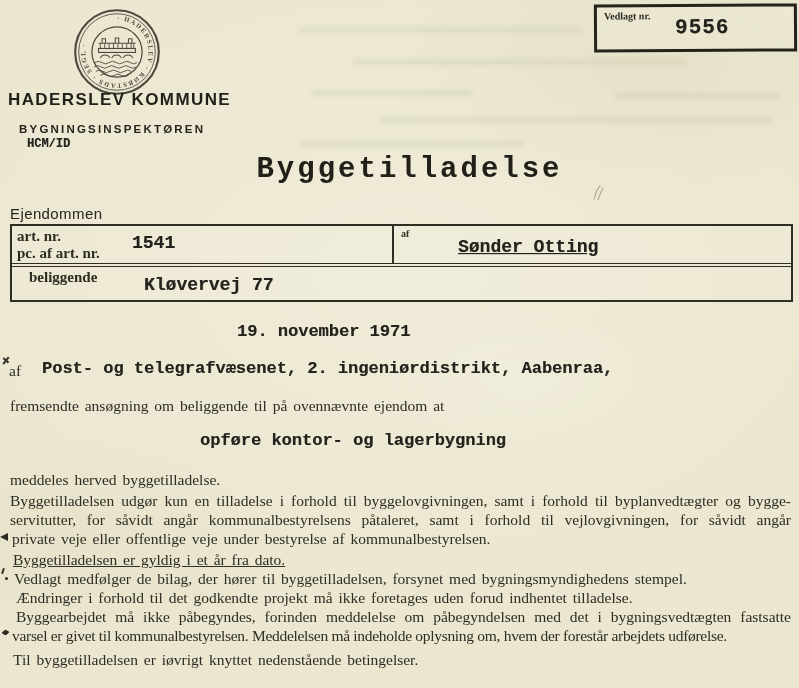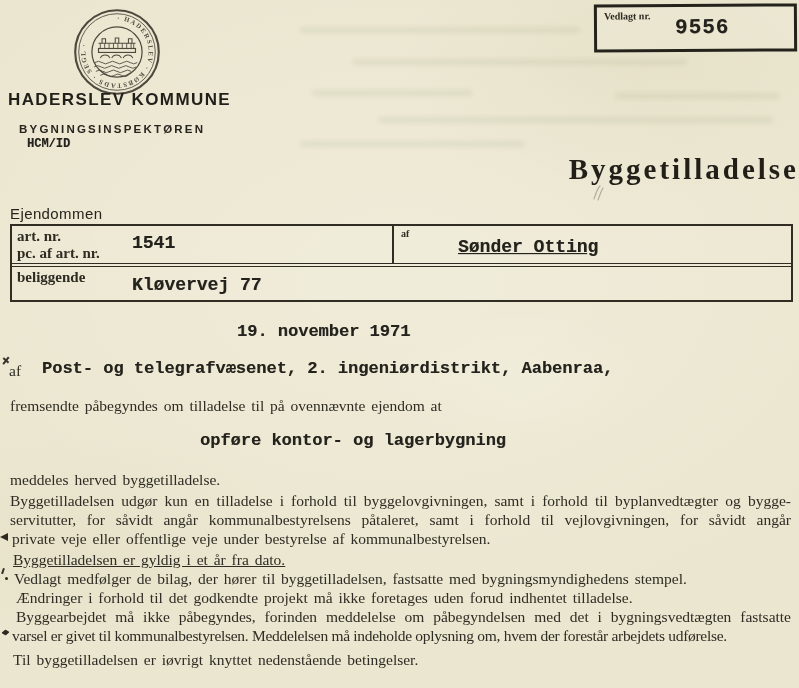--- a/index.html
+++ b/index.html
@@ -32,27 +32,27 @@
   .muni{font-size:17px; font-weight:600; letter-spacing:1.4px; color:#211f19;}
   .dept{font-size:11.5px; font-weight:bold; letter-spacing:2.2px; color:#26241d;}
   .ref{font-size:12px;}
 
   
   .casebox{left:594px; top:4px; width:197px; height:42px; border:3px solid #24221b; transform:rotate(-0.35deg); background:rgba(255,255,250,0.12);}
   .caselabel{left:7px; top:3px; font-size:10px; font-weight:bold; color:#2a2820;}
   .casenum{left:78px; top:9px; font-size:21px; letter-spacing:1px;}
 
   
-  .doctitle{left:20px; right:0; top:153px; text-align:right; font-size:29px; font-weight:bold; letter-spacing:3px; color:#211f18; font-family:Liberation Serif, serif;}
+  .doctitle{left:20px; right:0; top:153px; text-align:center; font-size:29px; font-weight:bold; letter-spacing:3px; color:#211f18; font-family:Liberation Mono, monospace;}
 
   
   .sectionhead{left:10px; top:205px; font-size:15px; letter-spacing:0.4px; color:#26241d; font-weight:500;}
   .ptable{left:10px; top:224px; width:779px; border:2px solid #302d23; background:rgba(255,255,250,0.06);}
   .prow1{position:relative; height:37px; border-bottom:4px double #302d23;}
-  .prow2{position:relative; height:33px;}
+  .prow2{position:relative; height:33px;margin-left:12px;}
   .cell-left{position:absolute; left:0; top:0; bottom:0; width:380px; border-right:2px solid #302d23;}
   .flabel{font-size:15px; font-weight:bold; color:#2d2b22;}
 
   
   .ghost{height:6px; background:rgba(135,145,105,0.12); filter:blur(2px); border-radius:3px;}
 
   
   .pen-arrow{left:0; top:533px; width:0; height:0; border-top:4px solid transparent; border-bottom:4px solid transparent; border-right:8px solid #2c2a21;}
   .pen-cross{left:2px; top:356px; width:8px; height:9px;}
   .pen-cross::before,.pen-cross::after{content:""; position:absolute; left:3px; top:0; width:1.6px; height:9px; background:#34322a;}
@@ -135,32 +135,32 @@
       <div class="abs mono" style="left:120px; top:8px; font-size:18px;">Kløvervej 77</div>
     </div>
   </div>
 
   <div class="abs mono" style="left:237px; top:322px; font-size:17px;text-align:right;">19. november 1971</div>
 
   <div class="abs pen-cross"></div>
   <div class="abs serif line" style="left:9px; top:361px;">af</div>
   <div class="abs mono" style="left:42px; top:359px; font-size:17px; white-space:nowrap;">Post- og telegrafvæsenet, 2. ingeniørdistrikt, Aabenraa,</div>
 
-  <div class="abs serif line" style="left:10px; top:396px;">fremsendte påbegyndes om tilladelse til på ovennævnte ejendom at</div>
+  <div class="abs serif line" style="left:10px; top:396px;">fremsendte ansøgning om beliggende til på ovennævnte ejendom at</div>
 
   <div class="abs mono" style="left:200px; top:431px; font-size:17px;">opføre kontor- og lagerbygning</div>
 
   <div class="abs serif line" style="left:10px; top:470px;">meddeles herved byggetilladelse.</div>
 
   <div class="abs serif line j" style="left:10px; top:491px; width:781px;">Byggetilladelsen udgør kun en tilladelse i forhold til byggelovgivningen, samt i forhold til byplanvedtægter og bygge-</div>
   <div class="abs serif line j" style="left:10px; top:510px; width:781px;">servitutter, for såvidt angår kommunalbestyrelsens påtaleret, samt i forhold til vejlovgivningen, for såvidt angår</div>
   <div class="abs pen-arrow"></div>
   <div class="abs serif line" style="left:12px; top:529px;">private veje eller offentlige veje under bestyrelse af kommunalbestyrelsen.</div>
   <div class="abs serif line" style="left:13px; top:550px;text-decoration:underline;">Byggetilladelsen er gyldig i et år fra dato.</div>
   <div class="abs pen-dot"></div>
-  <div class="abs serif line" style="left:14px; top:569px;">Vedlagt medfølger de bilag, der hører til byggetilladelsen, fastsatte med bygningsmyndighedens stempel.</div>
+  <div class="abs serif line" style="left:14px; top:569px;">Vedlagt medfølger de bilag, der hører til byggetilladelsen, forsynet med bygningsmyndighedens stempel.</div>
   <div class="abs serif line" style="left:16px; top:588px;">Ændringer i forhold til det godkendte projekt må ikke foretages uden forud indhentet tilladelse.</div>
   <div class="abs serif line j" style="left:16px; top:607px; width:775px;">Byggearbejdet må ikke påbegyndes, forinden meddelelse om påbegyndelsen med det i bygningsvedtægten fastsatte</div>
   <div class="abs pen-tick"></div>
   <div class="abs serif line tight" style="left:12px; top:626px; width:786px;">varsel er givet til kommunalbestyrelsen. Meddelelsen må indeholde oplysning om, hvem der forestår arbejdets udførelse.</div>
   <div class="abs serif line" style="left:13px; top:650px;">Til byggetilladelsen er iøvrigt knyttet nedenstående betingelser.</div>
 
 </div>
 
 </body></html>

